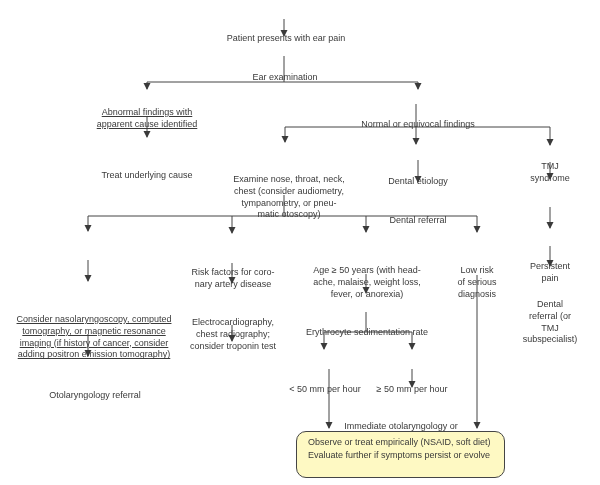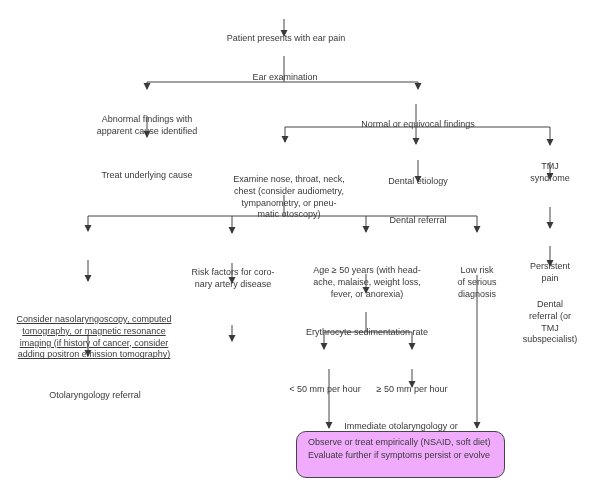--- a/index.html
+++ b/index.html
@@ -12,21 +12,21 @@
   .wires { position:absolute; left:0; top:0; }
   .node {
     position:absolute; transform:translateX(-50%);
     text-align:center; white-space:pre-line;
     font-size:9px; line-height:11.8px; color:#3a3a3a;
     letter-spacing:0px;
     margin-top:28px;
   }
   .outcome {
     position:absolute; left:296px; top:431px; width:209px; height:47px;
-    border:1px solid #454545; border-radius:10px; background:#f0abfc;
+    border:1px solid #454545; border-radius:10px; background:#fef9c3;
     padding:4px 6px 0 11px;
   }
   .outcome .oline {
     font-size:9px; line-height:13.4px; color:#3a3a3a;
     text-align:left; white-space:nowrap;
   }
 </style>
 </head>
 <body>
 
@@ -68,41 +68,44 @@
       <line x1="324" y1="332" x2="324" y2="349" marker-end="url(#ah)"></line>
       <line x1="412" y1="332" x2="412" y2="349" marker-end="url(#ah)"></line>
       <line x1="412" y1="369" x2="412" y2="387" marker-end="url(#ah)"></line>
       <line x1="329" y1="369" x2="329" y2="428" marker-end="url(#ah)"></line>
       <line x1="477" y1="275" x2="477" y2="428" marker-end="url(#ah)"></line>
     </g>
   </svg>
 
   <div class="node" style="left:286px; top:5px;">Patient presents with ear pain</div>
   <div class="node" style="left:285px; top:44px;">Ear examination</div>
-  <div class="node" style="left:147px; top:86px;">Abnormal findings with
+  <div class="node" style="left:147px; top:79px;text-decoration:underline;">Abnormal findings with
 apparent cause identified</div>
   <div class="node" style="left:147px; top:142px;text-align:center;">Treat underlying cause</div>
   <div class="node" style="left:418px; top:91px;">Normal or equivocal findings</div>
   <div class="node" style="left:289px; top:146px;">Examine nose, throat, neck,
 chest (consider audiometry,
 tympanometry, or pneu-
 matic otoscopy)</div>
   <div class="node" style="left:418px; top:148px;">Dental etiology</div>
   <div class="node" style="left:418px; top:187px;">Dental referral</div>
   <div class="node" style="left:550px; top:133px;">TMJ syndrome</div>
   <div class="node" style="left:550px; top:233px;">Persistent pain</div>
   <div class="node" style="left:550px; top:271px;">Dental referral (or
 TMJ subspecialist)</div>
   <div class="node" style="left:94px;  top:286px;text-decoration:underline;">Consider nasolaryngoscopy, computed
 tomography, or magnetic resonance
 imaging (if history of cancer, consider
 adding positron emission tomography)</div>
   <div class="node" style="left:95px;  top:362px;">Otolaryngology referral</div>
   <div class="node" style="left:233px; top:239px;">Risk factors for coro-
 nary artery disease</div>
+  <div class="node" style="left:233px; top:289px;">Electrocardiography,
+chest radiography;
+consider troponin test</div>
   <div class="node" style="left:367px; top:237px;">Age ≥ 50 years (with head-
 ache, malaise, weight loss,
 fever, or anorexia)</div>
   <div class="node" style="left:367px; top:299px;">Erythrocyte sedimentation rate</div>
   <div class="node" style="left:325px; top:356px;">&lt; 50 mm per hour</div>
   <div class="node" style="left:412px; top:356px;">≥ 50 mm per hour</div>
   <div class="node" style="left:401px; top:393px;">Immediate otolaryngology or
 ophthalmology consultation</div>
   <div class="node" style="left:477px; top:237px;">Low risk
 of serious

